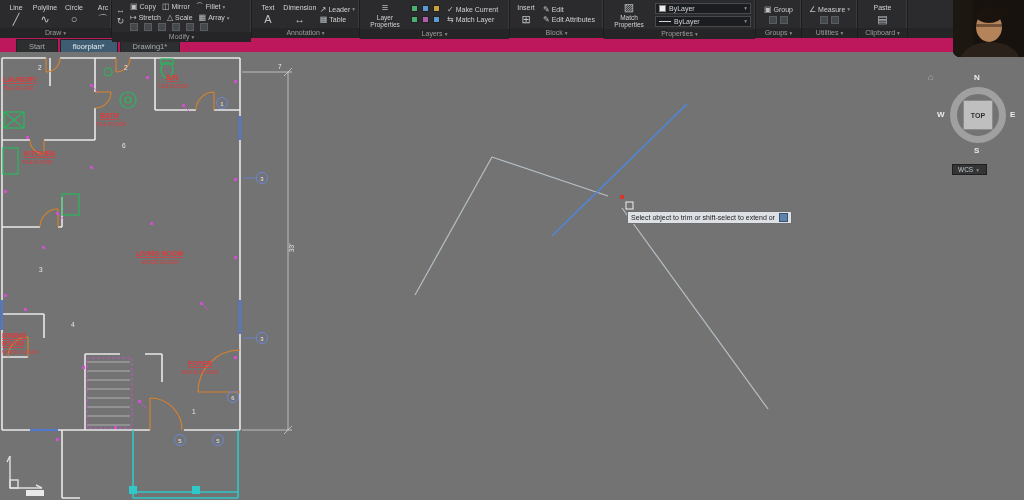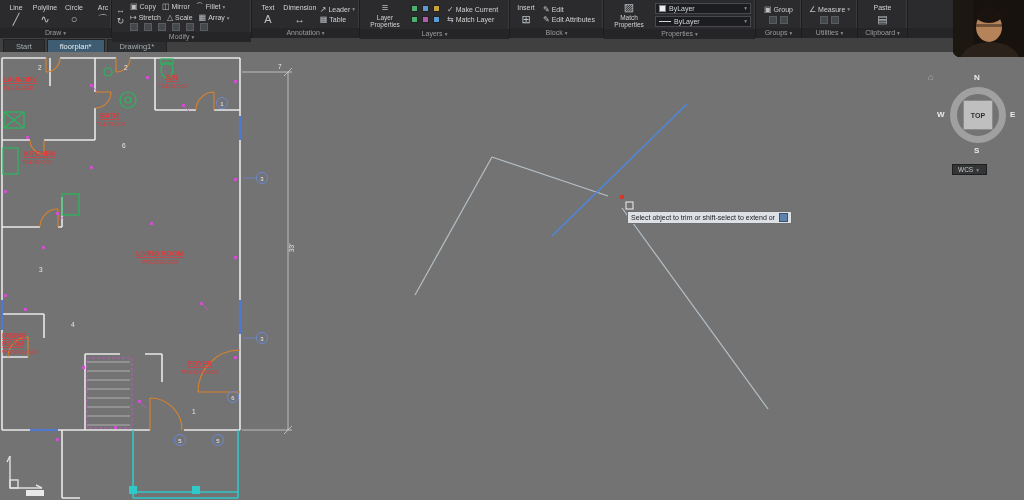--- a/index.html
+++ b/index.html
@@ -24,21 +24,21 @@
 .sq{width:8px;height:8px;background:#45484b;border:1px solid #595d60;display:inline-block;}
 .minigrid{display:grid;grid-template-columns:repeat(3,9px);grid-auto-rows:9px;gap:2px;}
 .csq{width:7px;height:7px;display:inline-block;border:1px solid #222;}
 .twoline{font-size:6.5px;color:#d2d2d2;line-height:7px;text-align:center;width:42px;white-space:normal;}
 .ddcol{display:flex;flex-direction:column;gap:2px;}
 .dd{display:flex;align-items:center;gap:3px;background:#1b1d20;border:1px solid #47494d;height:11px;width:96px;padding:0 3px;font-size:7px;color:#d3d6d9;}
 .dd .spacer{flex:1;}
 .sw{width:7px;height:7px;background:#ececec;border:1px solid #888;}
 .lt{width:12px;height:0;border-top:1px solid #d3d6d9;}
 
-.tabs{position:absolute;top:38px;left:0;width:1024px;height:14px;background:#404040;display:flex;align-items:flex-end;padding-left:3px;gap:2px;z-index:9;}
+.tabs{position:absolute;top:38px;left:0;width:1024px;height:14px;background:#be185d;display:flex;align-items:flex-end;padding-left:16px;gap:2px;z-index:9;}
 .tab{height:13px;display:flex;align-items:center;padding:0 12px;font-size:7.5px;color:#a6acb0;background:#2c2e30;border:1px solid #232323;border-bottom:none;}
 .tab.active{background:#3e5d72;color:#e4edf3;}
 
 .canvas{position:absolute;top:52px;left:0;width:1024px;height:448px;background:#737373;overflow:hidden;}
 .canvas svg.main{position:absolute;left:0;top:0;font-family:"Liberation Sans",sans-serif;}
 .room{fill:#e03a3a;font-size:7px;font-weight:bold;text-decoration:underline;}
 .floor{fill:#e03a3a;font-size:5.2px;}
 .kc{fill:none;stroke:#6b86d8;stroke-width:1;}
 .knum{fill:#e4e9f5;font-size:6px;text-anchor:middle;}
 .wnum{fill:#e8e8e8;font-size:6.5px;}

